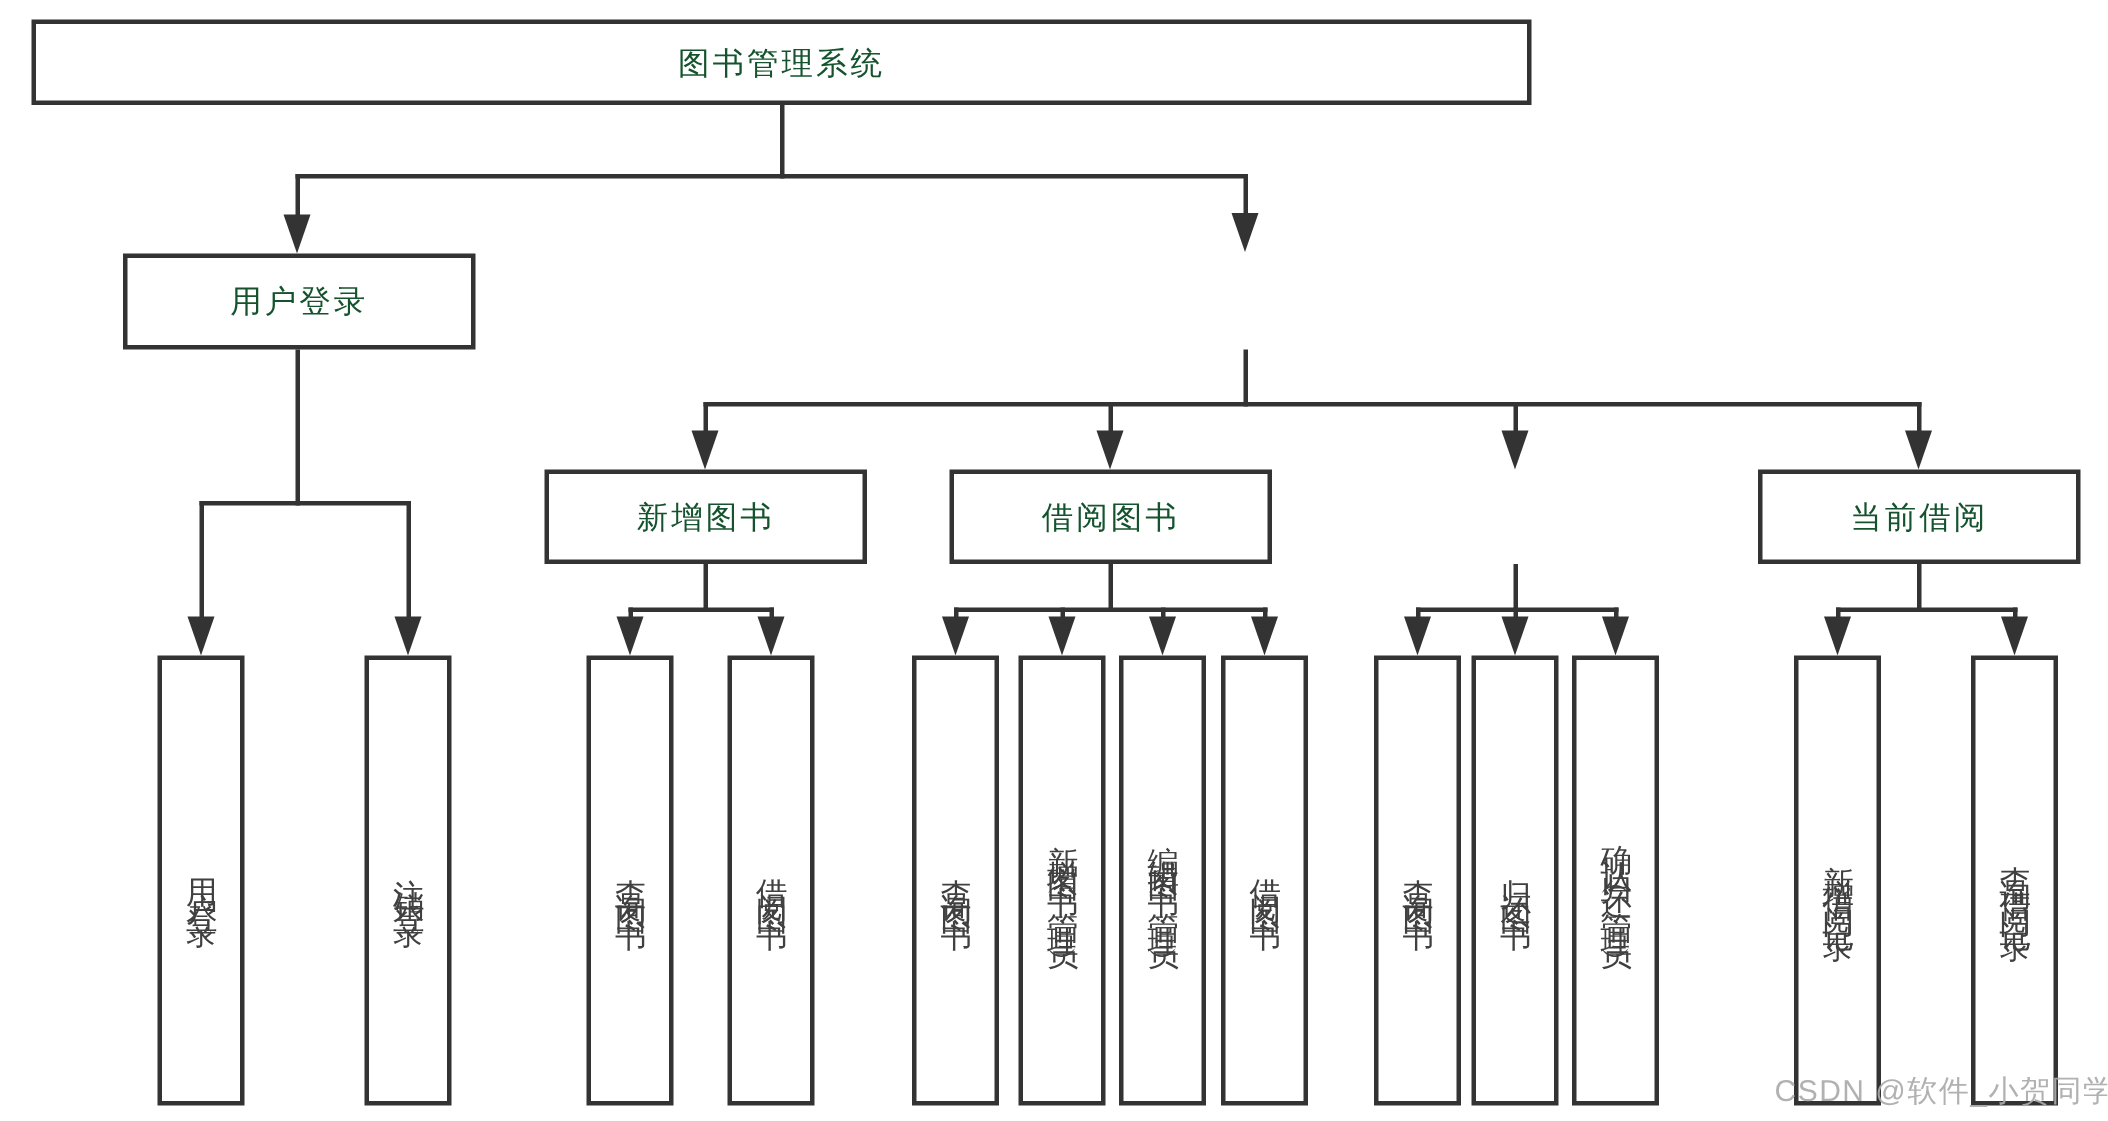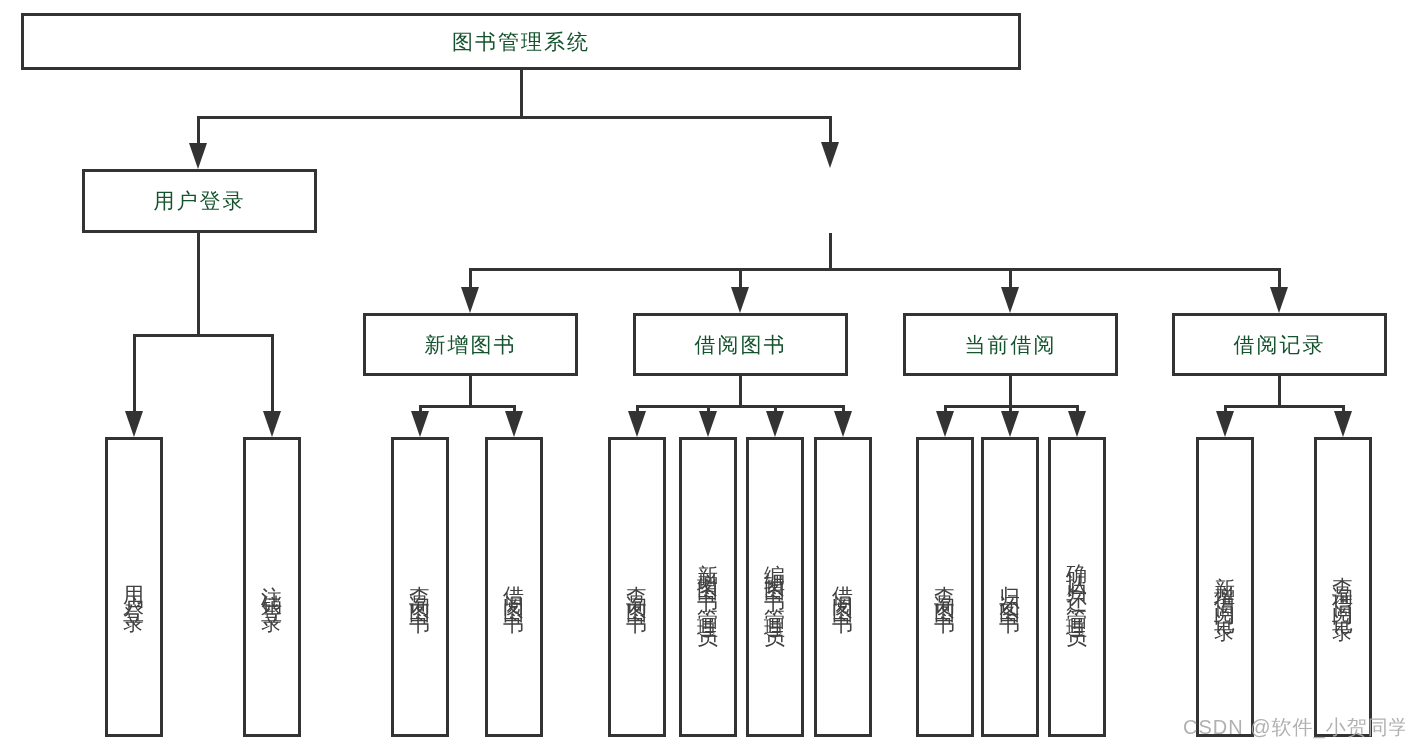--- a/index.html
+++ b/index.html
@@ -77,25 +77,22 @@
   <div class="arrow" style="left:1001px;top:287px"></div>
   <div class="vline" style="left:1278px;top:268px;height:22px"></div>
   <div class="arrow" style="left:1270px;top:287px"></div>
 
   <div class="node" style="left:363px;top:313px;width:215px;height:63px">
     <span>新增图书</span>
   </div>
   <div class="node" style="left:633px;top:313px;width:215px;height:63px">
     <span>借阅图书</span>
   </div>
-  <div class="node" style="left:903px;top:313px;width:215px;height:63px">
+  <div class="node" style="left:1172px;top:313px;width:215px;height:63px">
     <span>当前借阅</span>
-  </div>
-  <div class="node" style="left:1172px;top:313px;width:215px;height:63px">
-    <span>借阅记录</span>
   </div>
 
   <div class="vline" style="left:469px;top:376px;height:32px"></div>
   <div class="hline" style="left:419px;top:405px;width:97px"></div>
   <div class="vline" style="left:419px;top:405px;height:9px"></div>
   <div class="arrow" style="left:411px;top:411px"></div>
   <div class="vline" style="left:513px;top:405px;height:9px"></div>
   <div class="arrow" style="left:505px;top:411px"></div>
 
   <div class="vline" style="left:739px;top:376px;height:32px"></div>

